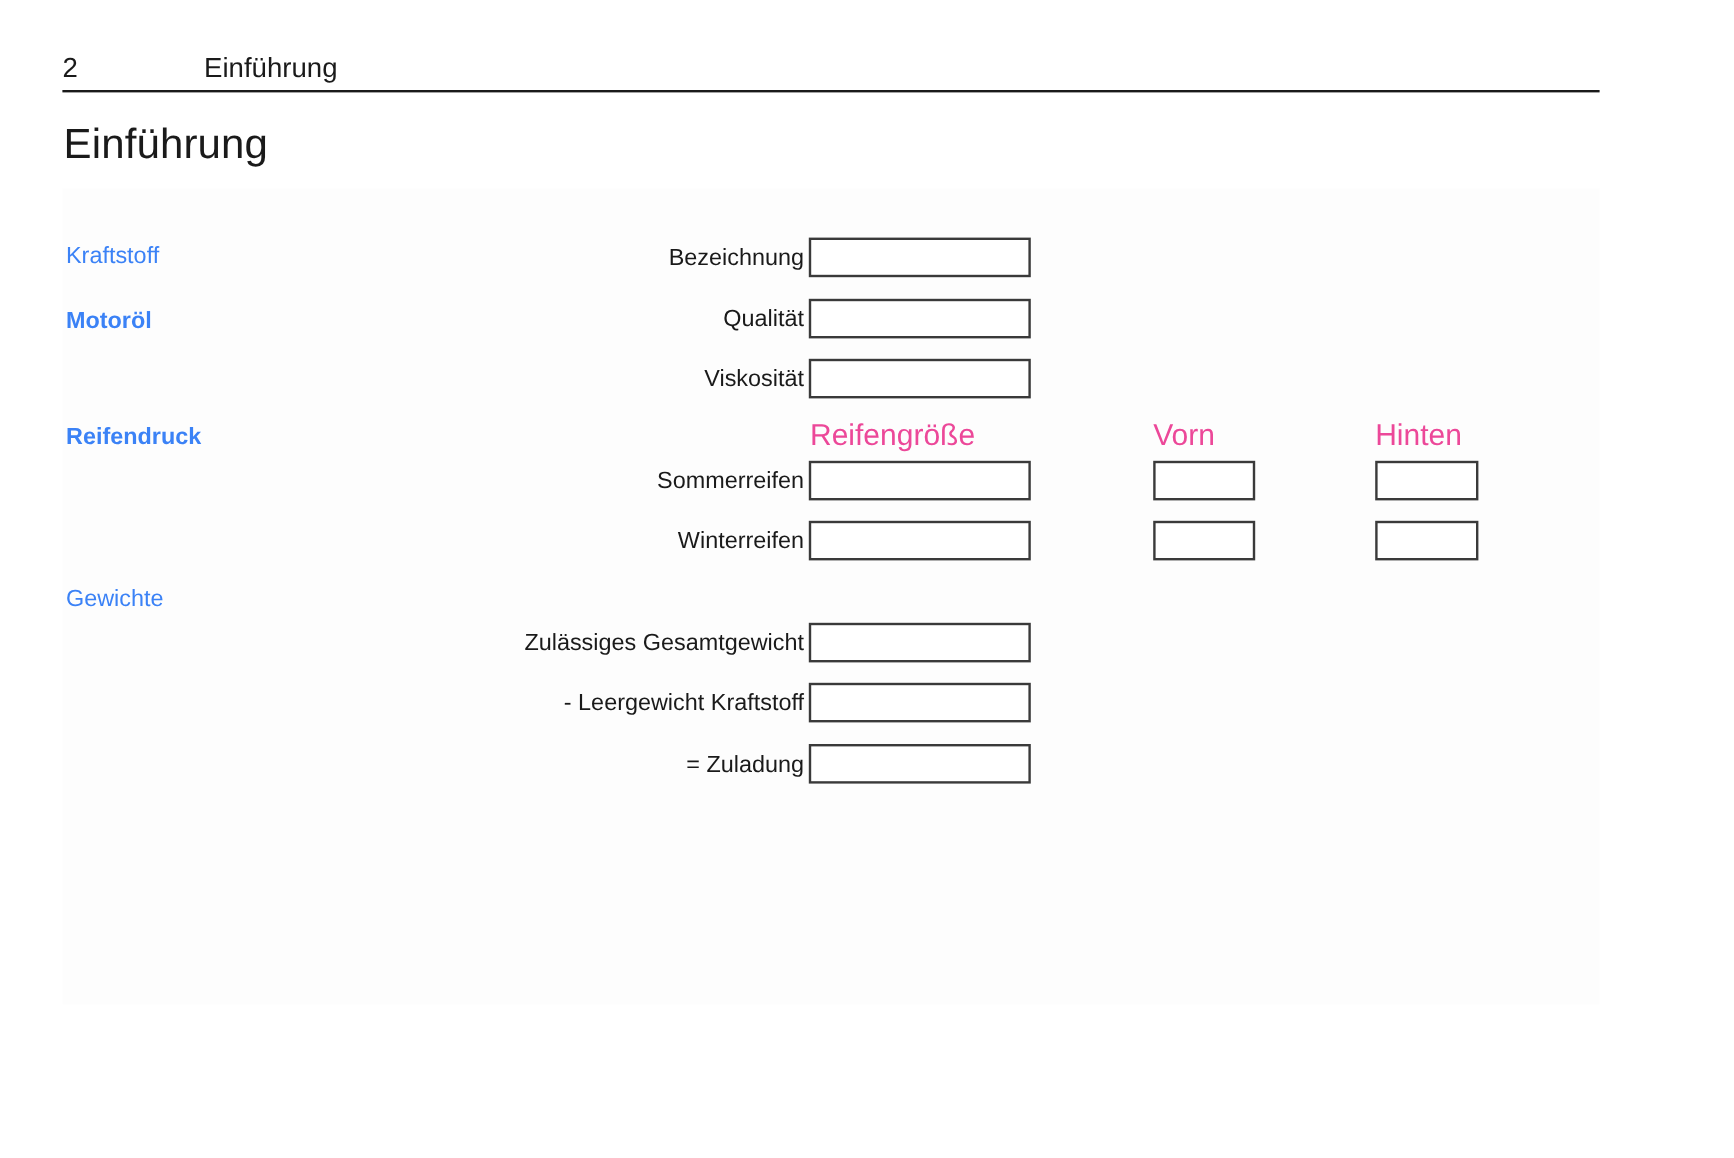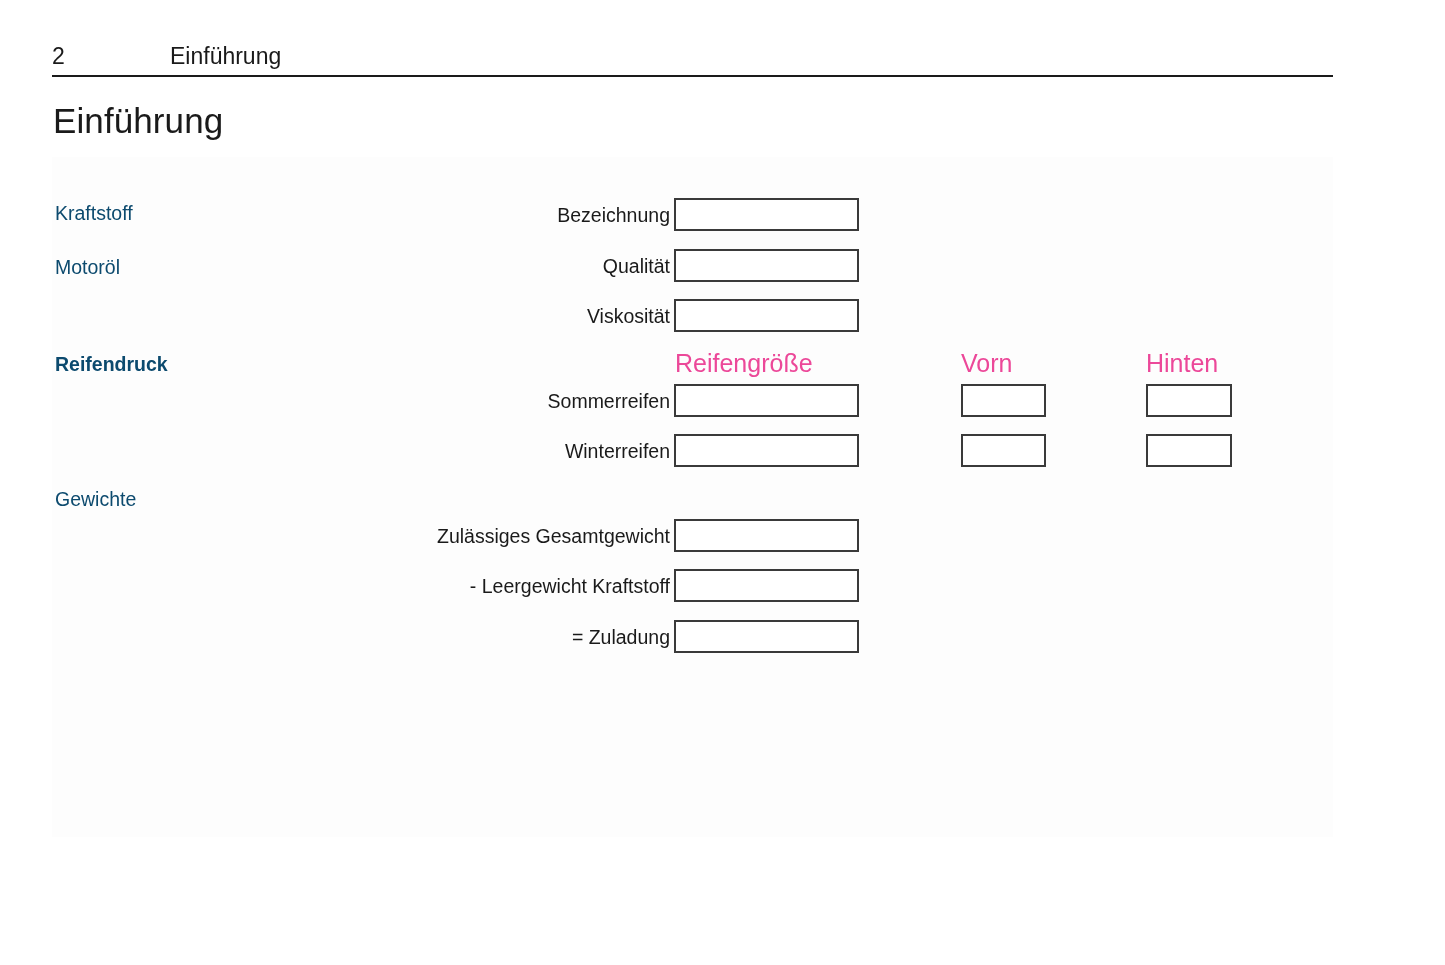--- a/index.html
+++ b/index.html
@@ -72,21 +72,21 @@
     height: 680px;
     background: #fdfdfd;
   }
 
   
   .section-label {
     position: absolute;
     left: 55px;
     font-size: 19.5px;
     line-height: 24px;
-    color: #0c4a6e;
+    color: #3b82f6;
     white-space: nowrap;
   }
 
   
   .field-label {
     position: absolute;
     right: 775px;   
     font-size: 19.5px;
     line-height: 24px;
     color: #1a1a1a;
@@ -138,21 +138,21 @@
 <div class="head-rule"></div>
 
 <div class="page-title">Einführung</div>
 
 <div class="panel"></div>
 
 <div class="section-label" style="top:201px;">Kraftstoff</div>
 <div class="field-label" style="top:203px;">Bezeichnung</div>
 <div class="box box-wide" style="top:198px;"></div>
 
-<div class="section-label" style="top:255px;">Motoröl</div>
+<div class="section-label" style="top:255px;font-weight:bold;">Motoröl</div>
 <div class="field-label" style="top:254px;">Qualität</div>
 <div class="box box-wide" style="top:249px;"></div>
 
 <div class="field-label" style="top:304px;">Viskosität</div>
 <div class="box box-wide" style="top:299px;"></div>
 
 <div class="section-label" style="top:352px;font-weight:bold;">Reifendruck</div>
 
 <div class="col-header size">Reifengröße</div>
 <div class="col-header front">Vorn</div>

